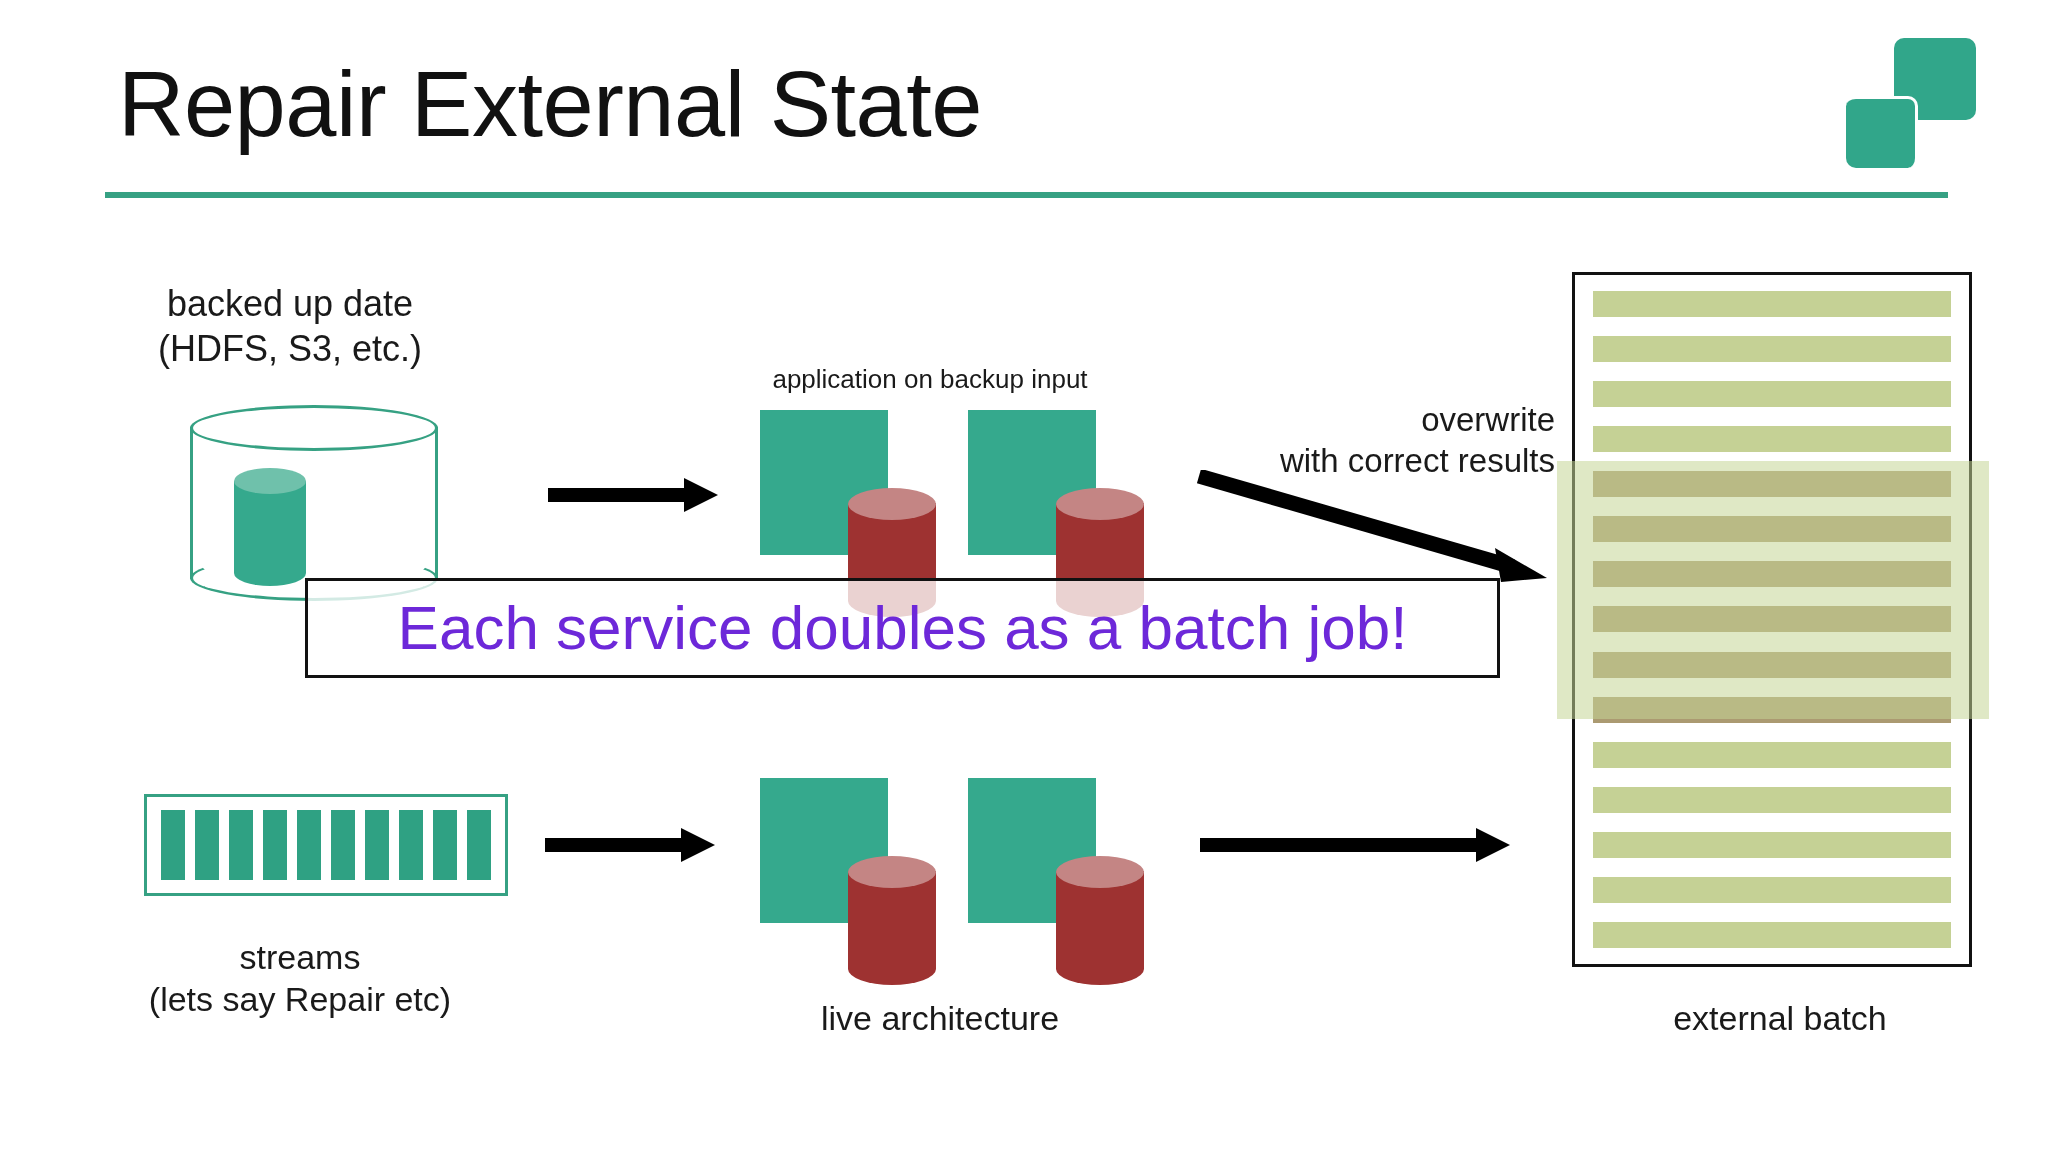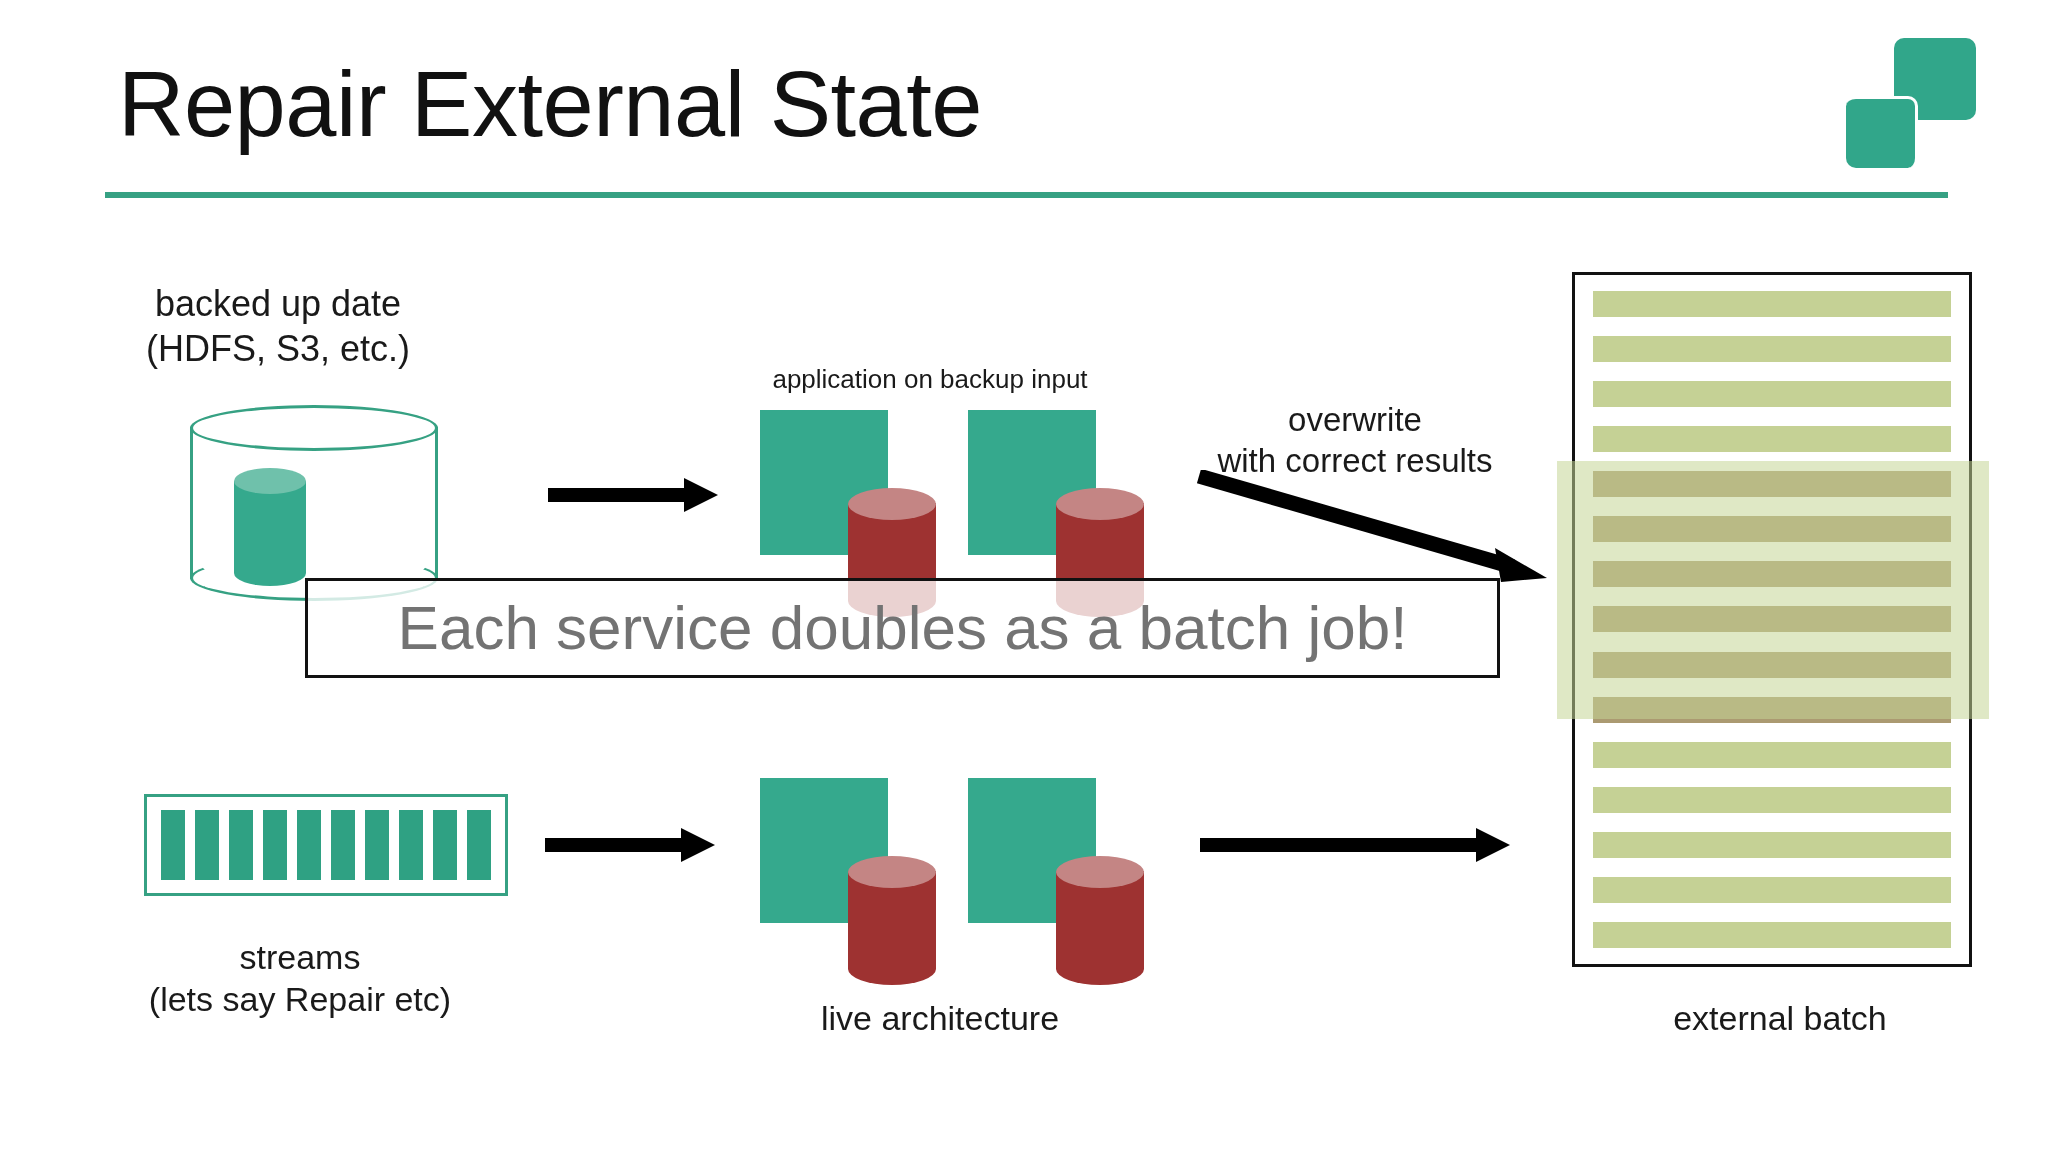--- a/index.html
+++ b/index.html
@@ -71,24 +71,24 @@
   
   .label {
     position: absolute;
     color: #1a1a1a;
     font-weight: 400;
     text-align: center;
     line-height: 1.24;
     white-space: pre-line;
   }
 
-  .lbl-backup     { left: 88px;  top: 282px; width: 380px; font-size: 36px; }
+  .lbl-backup     { left: 100px;  top: 282px; width: 380px; font-size: 36px; }
   .lbl-streaming  { left: 590px;  top: 258px; width: 660px; font-size: 38px; font-weight: 600; }
   .lbl-app-backup { left: 620px;  top: 363px; width: 620px; font-size: 26px; }
-  .lbl-overwrite  { left: 1155px; top: 400px; width: 400px; font-size: 33px; }
+  .lbl-overwrite  { left: 1155px; top: 400px; width: 400px; font-size: 33px; text-align: right; }
   .lbl-streams    { left: 100px;  top: 936px; width: 400px; font-size: 34px; }
   .lbl-live-app   { left: 680px;  top: 997px; width: 520px; font-size: 34px; }
   .lbl-external   { left: 1560px; top: 997px; width: 440px; font-size: 34px; }
 
   .page-number {
     position: absolute;
     right: 72px;
     top: 1077px;
     font-size: 34px;
     color: #8a8a8a;
@@ -293,21 +293,21 @@
     height: 100px;
     border: 3px solid #111111;
     box-sizing: border-box;
     background: rgba(255, 255, 255, 0.78);
     display: flex;
     align-items: center;
     justify-content: center;
   }
   .callout-text {
     font-size: 62px;
-    color: #737373;
+    color: #6d28d9;
     white-space: nowrap;
     line-height: 1;
   }
 </style>
 </head>
 <body>
 
 <div id="slide">
 
   <div class="slide-title">Repair External State</div>

